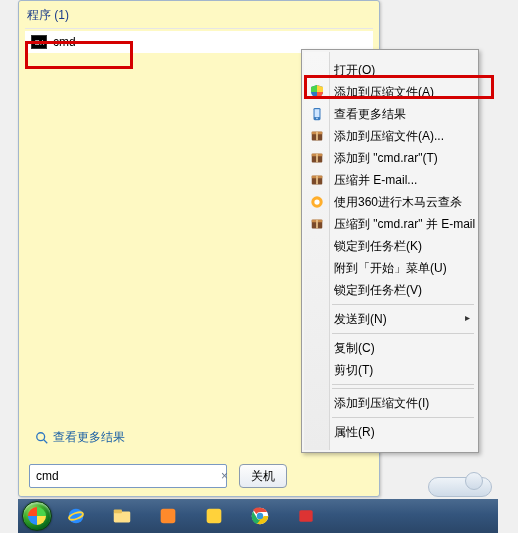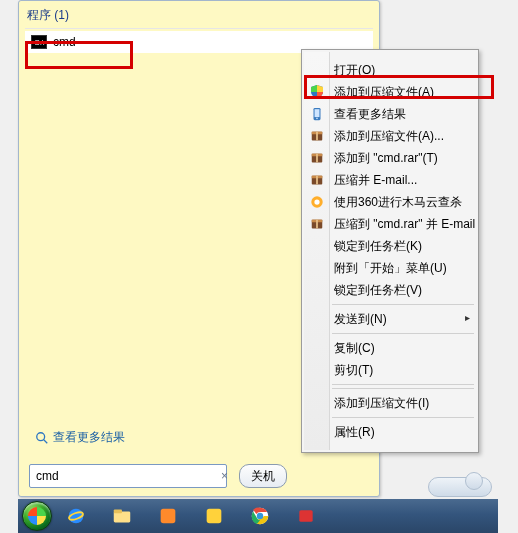--- a/index.html
+++ b/index.html
@@ -64,21 +64,21 @@
     font-size:12px;
   }
   .clear-x {
     position:absolute; left:192px; top:5px;
     color:#6b7a8f; font-size:12px; cursor:pointer;
   }
   .shutdown-btn {
     height:24px; min-width:48px;
     padding:0 10px;
     border:1px solid #8a9bb0;
-    border-radius:10px;
+    border-radius:4px;
     background:linear-gradient(#fdfdfd,#e7ecf3);
     font-size:12px;
     cursor:pointer;
   }
   .context-menu {
     position:absolute;
     left:301px; top:49px;
     width:178px;
     background:#f4f4f4;
     border:1px solid #9b9b9b;

